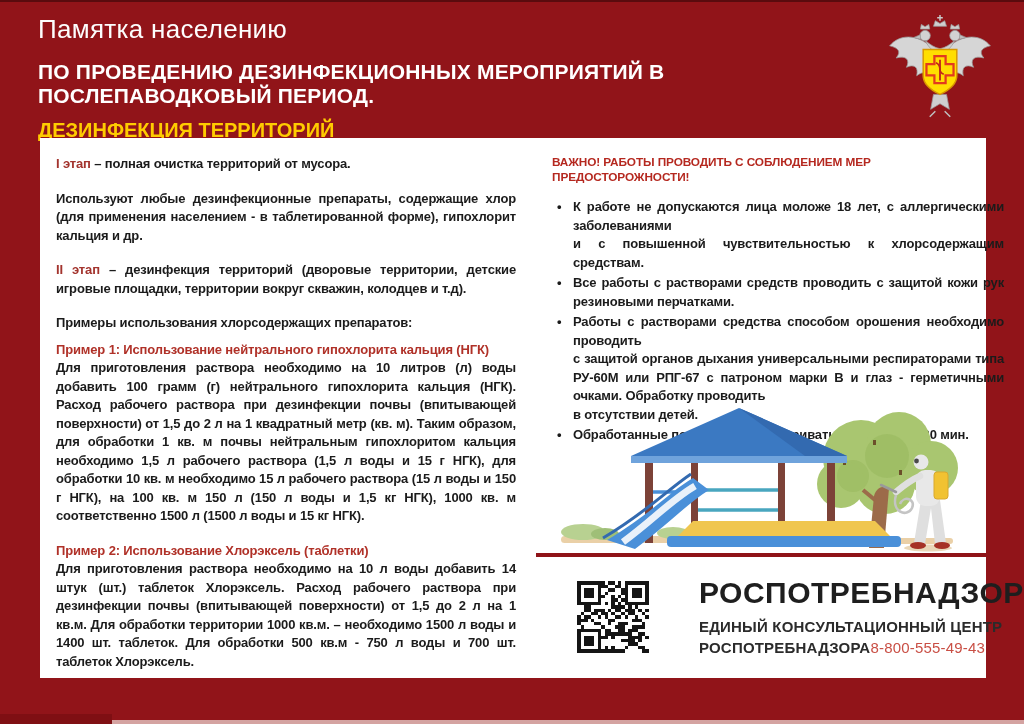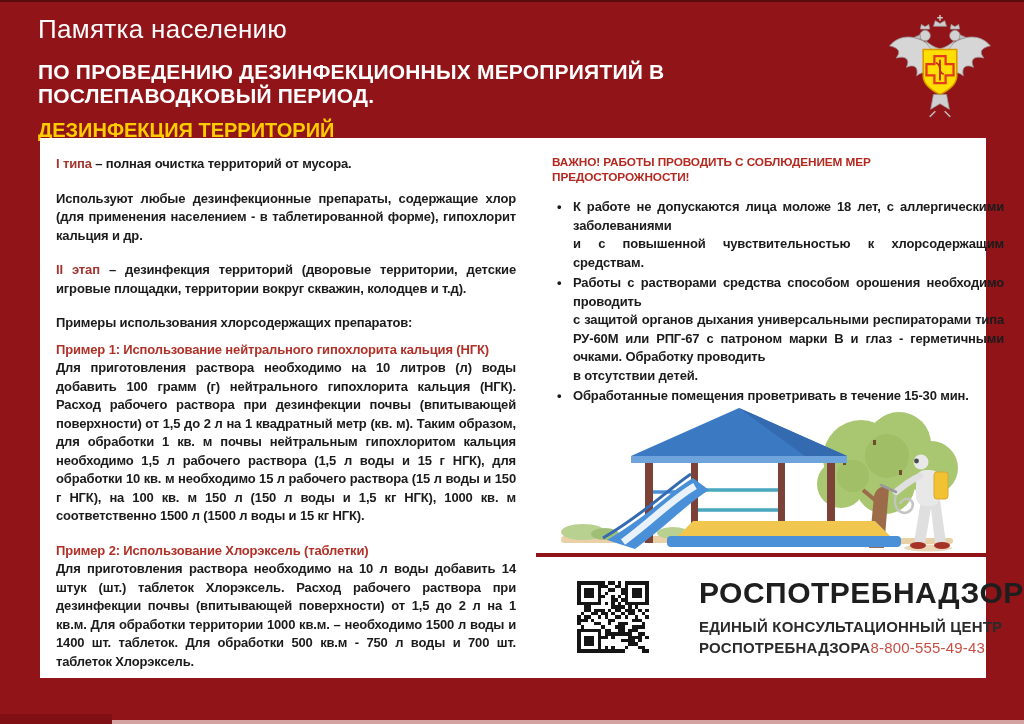--- a/index.html
+++ b/index.html
@@ -100,35 +100,36 @@
 
     <path d="M54,45 h12 v8.5 h8.5 v12 h-8.5 v8.5 h-12 v-8.5 h-8.5 v-12 h8.5 z" fill="#ffde00" stroke="#e23a1e" stroke-width="2.4"></path>
 
     <path d="M60,49 L60,71" stroke="#c0271a" stroke-width="2" fill="none"></path>
     <path d="M55.5,52 C64,55.5 55.5,61 64,64.5" stroke="#c0271a" stroke-width="1.7" fill="none"></path>
   </svg>
 
   <div class="card">
 
     <div class="col-left">
-      <p class="para"><span class="stage-label">I типа</span> <span>– полная очистка территорий от мусора.</span></p>
+      <p class="para"><span class="stage-label">I этап</span> <span>– полная очистка территорий от мусора.</span></p>
       <p class="para">Используют любые дезинфекционные препараты, содержащие хлор (для применения населением - в таблетированной форме), гипохлорит кальция и др.</p>
       <p class="para"><span class="stage-label">II этап</span> <span>– дезинфекция территорий (дворовые территории, детские игровые площадки, территории вокруг скважин, колодцев и т.д).</span></p>
       <p class="examples-heading">Примеры использования хлорсодержащих препаратов:</p>
       <p class="ex-title">Пример 1: Использование нейтрального гипохлорита кальция (НГК)</p>
       <p class="para">Для приготовления раствора необходимо на 10 литров (л) воды добавить 100 грамм (г) нейтрального гипохлорита кальция (НГК). Расход рабочего раствора при дезинфекции почвы (впитывающей поверхности) от 1,5 до 2 л на 1 квадратный метр (кв. м). Таким образом, для обработки 1 кв. м почвы нейтральным гипохлоритом кальция необходимо 1,5 л рабочего раствора (1,5 л воды и 15 г НГК), для обработки 10 кв. м необходимо 15 л рабочего раствора (15 л воды и 150 г НГК), на 100 кв. м 150 л (150 л воды и 1,5 кг НГК), 1000 кв. м соответственно 1500 л (1500 л воды и 15 кг НГК).</p>
       <p class="ex-title">Пример 2: Использование Хлорэксель (таблетки)</p>
       <p>Для приготовления раствора необходимо на 10 л воды добавить 14 штук (шт.) таблеток Хлорэксель. Расход рабочего раствора при дезинфекции почвы (впитывающей поверхности) от 1,5 до 2 л на 1 кв.м. Для обработки территории 1000 кв.м. – необходимо 1500 л воды и 1400 шт. таблеток. Для обработки 500 кв.м - 750 л воды и 700 шт. таблеток Хлорэксель.</p>
     </div>
 
     <div class="col-right">
       <div class="warn-heading">ВАЖНО! РАБОТЫ ПРОВОДИТЬ С СОБЛЮДЕНИЕМ МЕР ПРЕДОСТОРОЖНОСТИ!</div>
       <ul class="bullets">
         <li>К работе не допускаются лица моложе 18 лет, с аллергическими заболеваниями
 и с повышенной чувствительностью к хлорсодержащим средствам.</li>
+        <li>Все работы с растворами средств проводить с защитой кожи рук резиновыми перчатками.</li>
         <li>Работы с растворами средства способом орошения необходимо проводить
 с защитой органов дыхания универсальными респираторами типа РУ-60М или РПГ-67 с патроном марки В и глаз - герметичными очками. Обработку проводить
 в отсутствии детей.</li>
         <li>Обработанные помещения проветривать в течение 15-30 мин.</li>
       </ul>
     </div>
 
     <svg class="illustration" viewBox="0 0 444 152">
 
       <rect x="18" y="136" width="190" height="7" rx="3.5" fill="#e3c089" opacity=".75"></rect>

